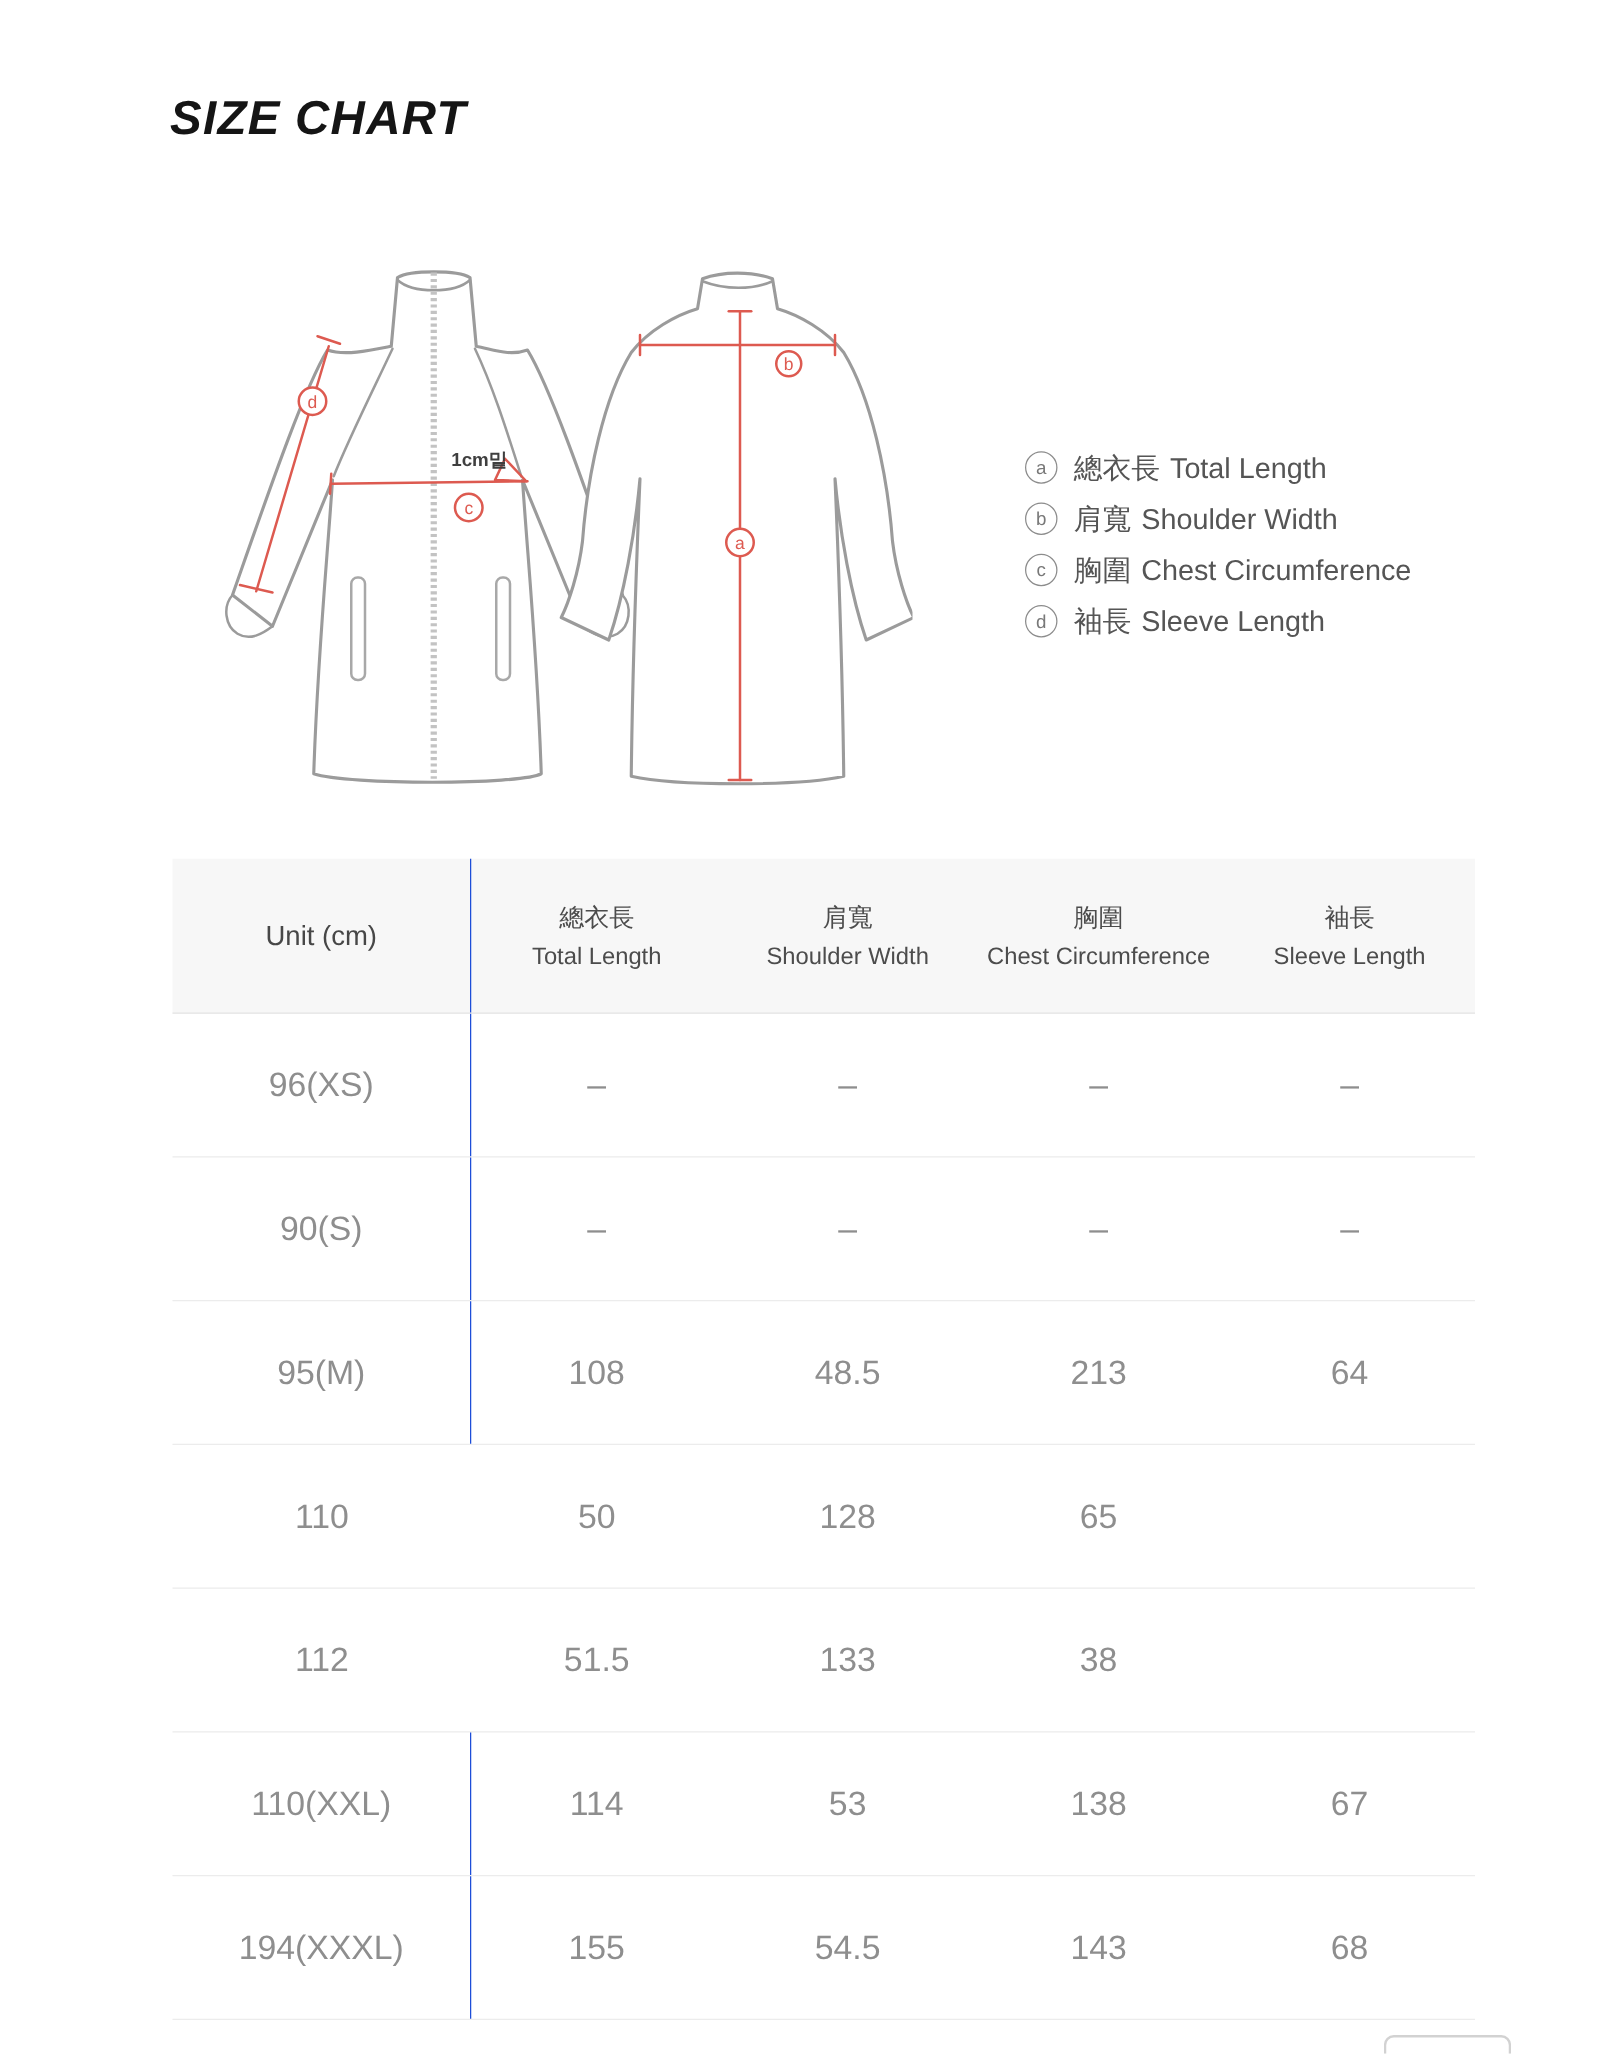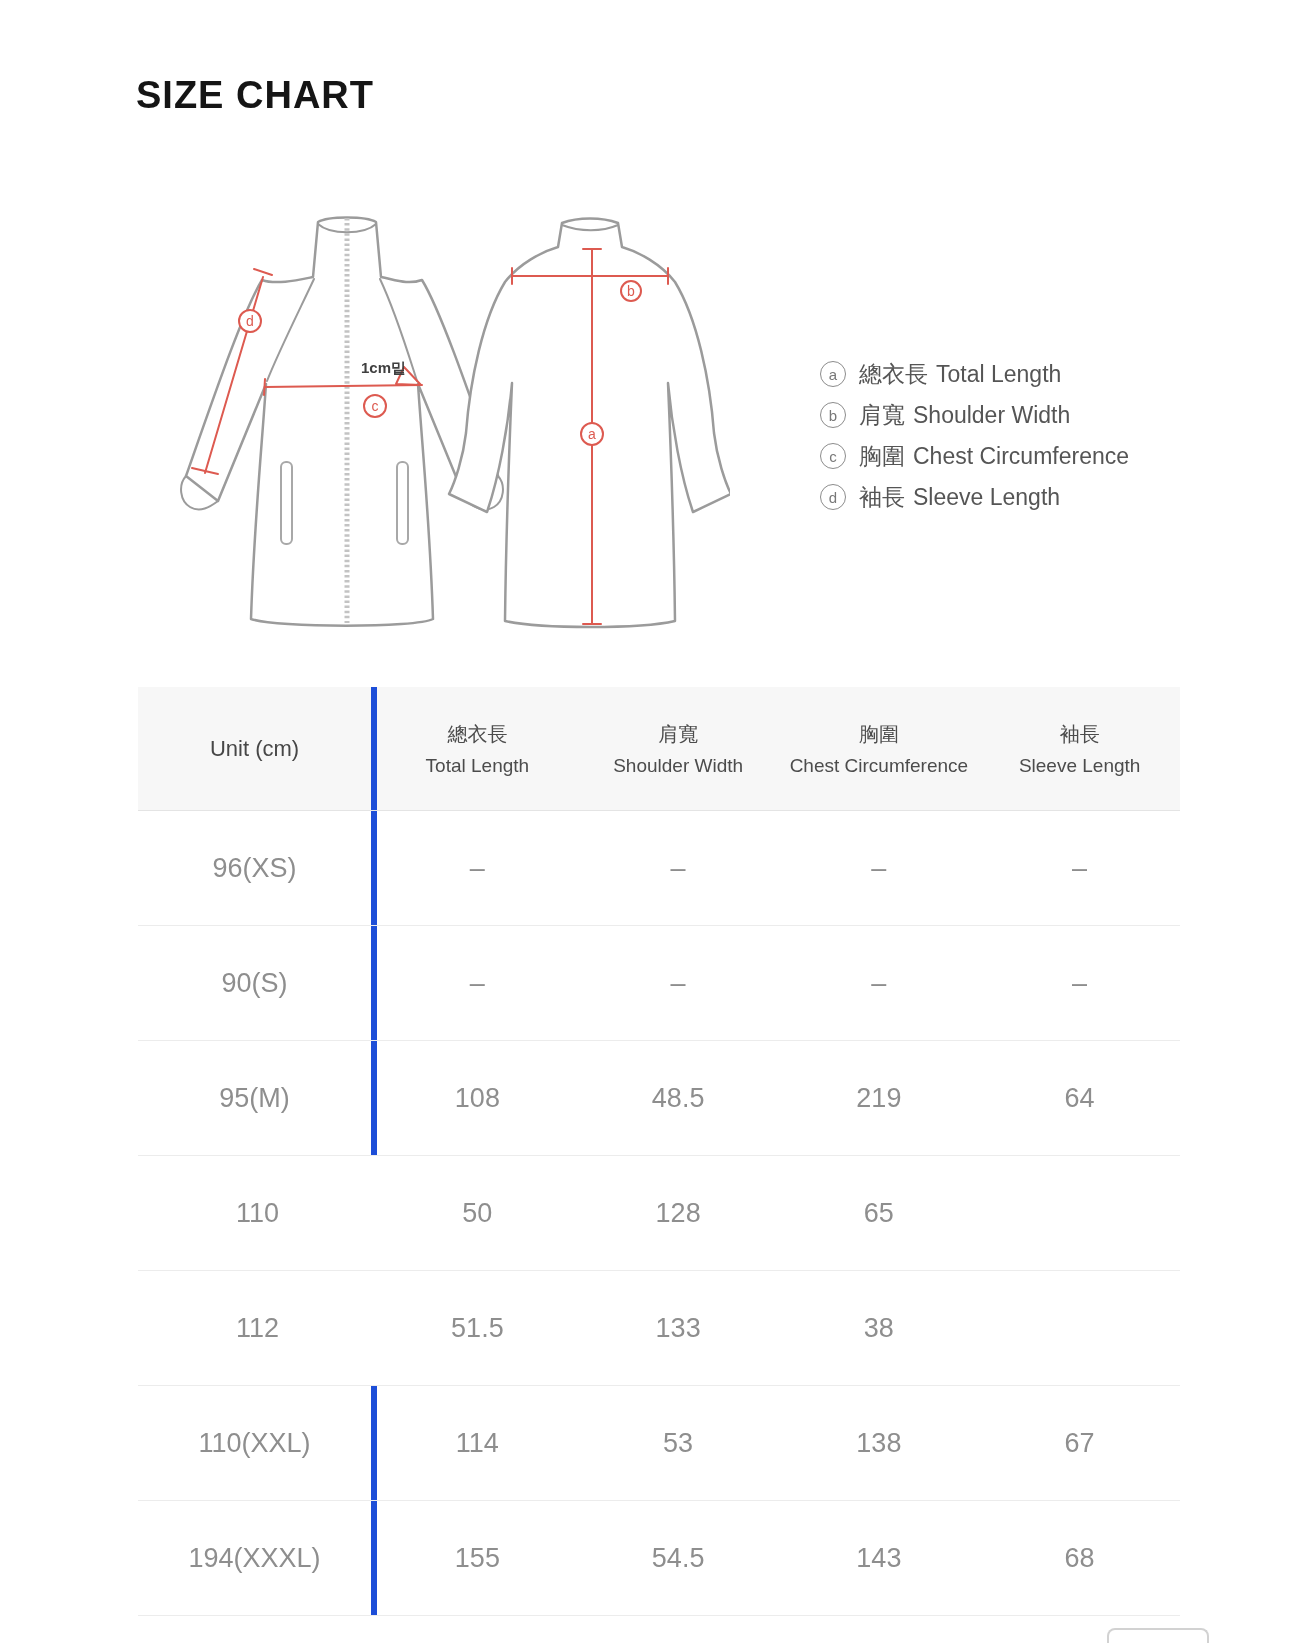--- a/index.html
+++ b/index.html
@@ -1,20 +1,20 @@
 <!DOCTYPE html>
 <html><head>
 <meta charset="utf-8">
 <style>
   html,body{margin:0;padding:0;background:#fff;}
   .page{position:relative;width:1295px;height:1643px;background:#ffffff;overflow:hidden;
         font-family:"Liberation Sans",sans-serif;}
 
   .title{position:absolute;left:136px;top:74px;margin:0;font-size:38px;font-weight:800;
-         letter-spacing:1px;color:#151515;}
+         letter-spacing:1px;color:#151515;font-style:italic;}
 
   .diagram{position:absolute;left:150px;top:185px;}
   .outline{fill:#ffffff;stroke:#9b9b9b;stroke-width:2.5;stroke-linejoin:round;stroke-linecap:round;}
   .seam{fill:none;stroke:#9b9b9b;stroke-width:2;stroke-linecap:round;}
   .pocket{fill:#ffffff;stroke:#a8a8a8;stroke-width:2;}
   .zip{stroke:#c3c3c3;stroke-width:5;stroke-dasharray:2.5 2.6;fill:none;}
   .m{stroke:#dd5a50;stroke-width:2;fill:none;stroke-linecap:round;}
   .mtri{stroke:#dd5a50;stroke-width:2;fill:none;stroke-linejoin:round;}
   .mc{fill:#ffffff;stroke:#dd5a50;stroke-width:2;}
   .ml{fill:#dd5a50;font-size:14px;text-anchor:middle;font-family:"Liberation Sans",sans-serif;}
@@ -26,21 +26,21 @@
              display:flex;align-items:center;justify-content:center;
              font-size:15px;color:#787878;box-sizing:border-box;flex:0 0 26px;}
   .lg-zh{margin-left:13px;font-size:23px;color:#555555;}
   .lg-en{margin-left:8px;font-size:23px;color:#555555;}
 
   .size-table{position:absolute;left:138px;top:687px;width:1042px;color:#8e8e8e;}
   .trow{display:grid;grid-template-columns:239px 1fr 1fr 1fr 1fr;align-items:stretch;
         height:114px;border-bottom:1px solid #ececec;text-align:center;font-size:27px;}
   .thead{height:123px;background:#f7f7f7;border-bottom:1px solid #e4e4e4;}
   .cell{display:flex;flex-direction:column;align-items:center;justify-content:center;}
-  .c0{border-right:6px solid #1d4ed8;box-sizing:border-box;}
+  .c0{border-right:1px solid #1d4ed8;box-sizing:border-box;}
   .unit{font-size:22px;color:#474747;}
   .hzh{font-size:20px;color:#4c4c4c;margin-bottom:7px;}
   .hen{font-size:19px;color:#4c4c4c;}
 
   .partial-btn{position:absolute;left:1107px;top:1628px;width:102px;height:22px;
                border:2px solid #d2d2d2;border-bottom:none;border-radius:8px 8px 0 0;
                background:#fff;box-sizing:border-box;}
 </style>
 </head>
 <body>
@@ -166,21 +166,21 @@
       <div class="cell c0">90(S)</div>
       <div class="cell">–</div>
       <div class="cell">–</div>
       <div class="cell">–</div>
       <div class="cell">–</div>
     </div>
     <div class="trow">
       <div class="cell c0">95(M)</div>
       <div class="cell">108</div>
       <div class="cell">48.5</div>
-      <div class="cell">219</div>
+      <div class="cell">213</div>
       <div class="cell">64</div>
     </div>
     <div class="trow">
       <div class="cell">110</div>
       <div class="cell">50</div>
       <div class="cell">128</div>
       <div class="cell">65</div>
     </div>
     <div class="trow">
       <div class="cell">112</div>

